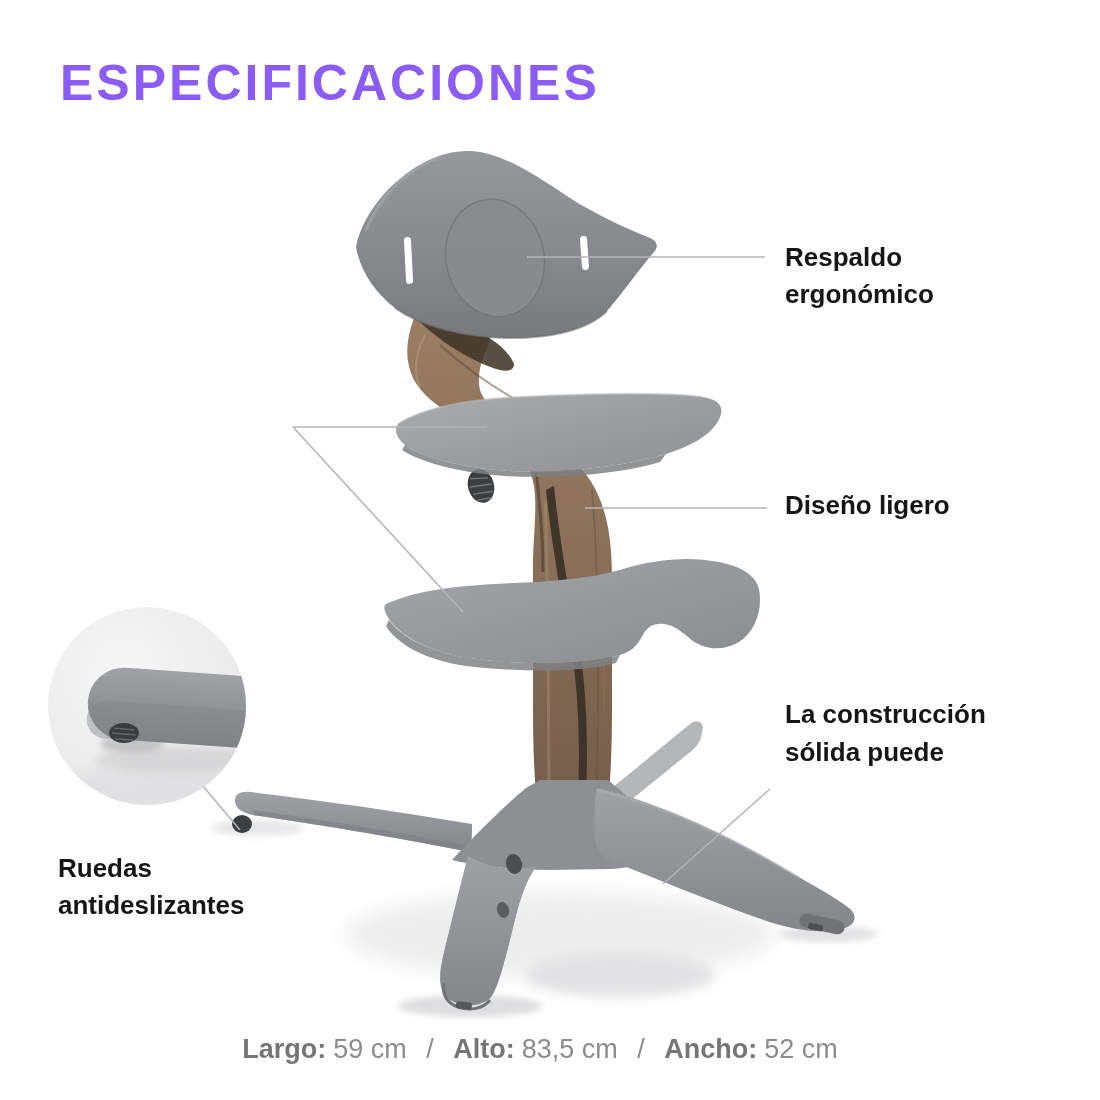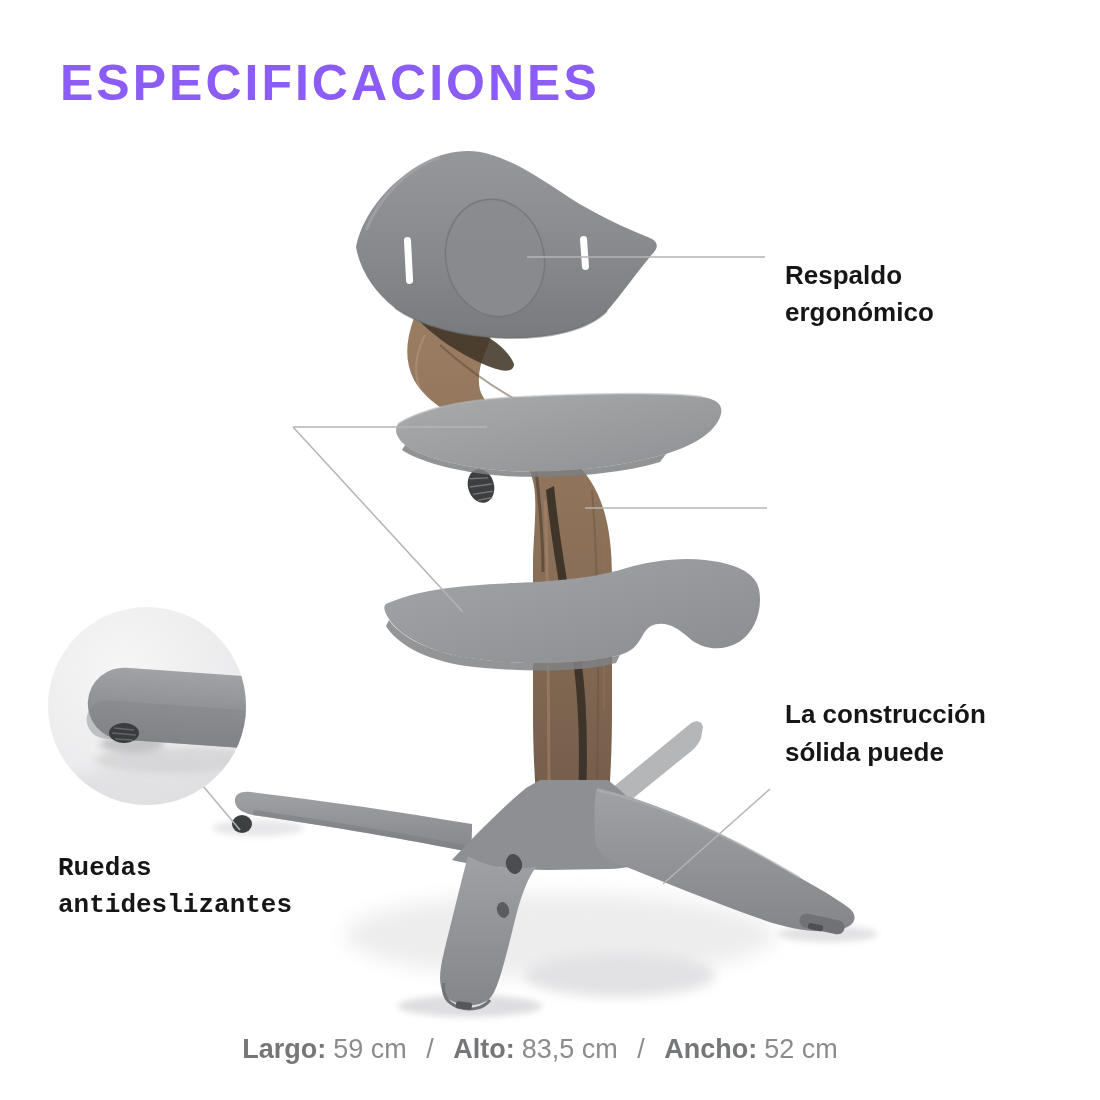--- a/index.html
+++ b/index.html
@@ -161,33 +161,36 @@
         <g>
           <ellipse cx="124" cy="733" rx="15" ry="10" fill="#3a3c3e"></ellipse>
           <path d="M114,728 L134,730 M112,733 L136,735 M115,739 L133,740" stroke="#63656a" stroke-width="1.4"></path>
         </g>
       </g>
     </g>
   </svg>
 
   <div class="page-title">ESPECIFICACIONES</div>
 
-  <div class="label" id="backrest-label" style="left:785px;top:239px;margin-top:18px;">
+  <div class="label" id="backrest-label" style="left:785px;top:239px;">
     <div class="ln">Respaldo</div>
     <div class="ln">ergonómico</div>
   </div>
 
 
+  <div class="label" id="lightweight-label" style="left:785px;top:487px;">
+    <div class="ln">Diseño ligero</div>
+  </div>
 
   <div class="label" id="construction-label" style="left:785px;top:695px;">
     <div class="ln">La construcción</div>
     <div class="ln">sólida puede</div>
   </div>
 
-  <div class="label" id="wheels-label" style="left:58px;top:850px;font-family:Liberation Mono, monospace;">
+  <div class="label" id="wheels-label" style="left:58px;top:850px;">
     <div class="ln">Ruedas</div>
     <div class="ln">antideslizantes</div>
   </div>
 
   <div class="dims">
     <span class="dim"><b>Largo:</b><span>59 cm</span></span>
     <span class="sep">/</span>
     <span class="dim"><b>Alto:</b><span>83,5 cm</span></span>
     <span class="sep">/</span>
     <span class="dim"><b>Ancho:</b><span>52 cm</span></span>

